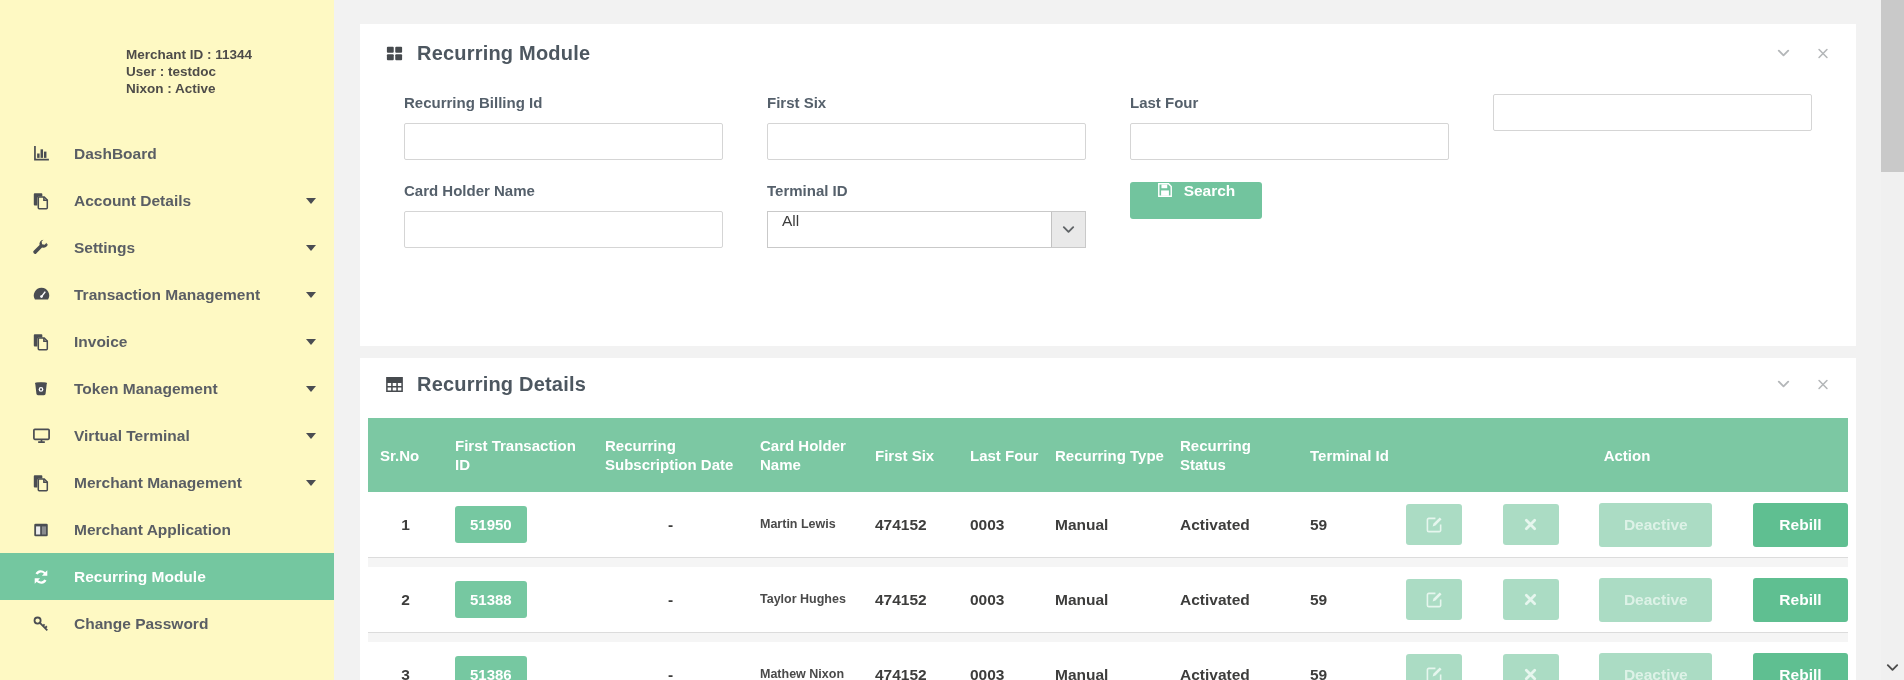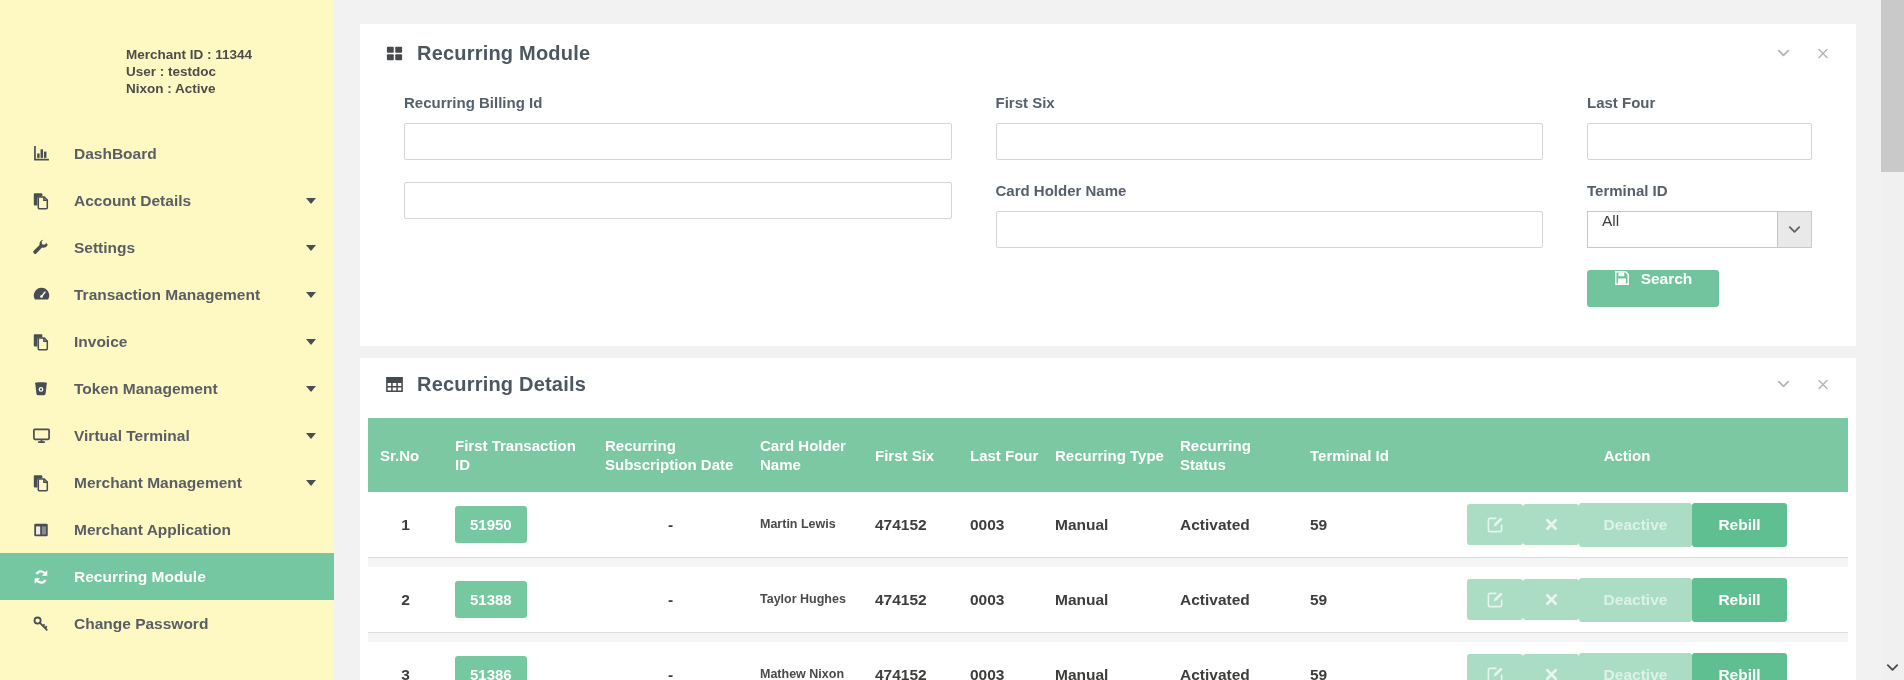--- a/index.html
+++ b/index.html
@@ -26,21 +26,21 @@
   .card-details { top:358px; height:660px; }
   .card-head { position:relative; display:flex; align-items:center; padding-left:25px; }
   .card-module .card-head { height:58px; }
   .card-details .card-head { height:52px; }
   .ch-icon { color:#464a4e; margin-right:13px; display:flex; }
   .ch-title { font-size:20px; font-weight:bold; color:#4d5760; letter-spacing:0.2px; }
   .ch-tools { position:absolute; right:26px; top:50%; transform:translateY(-50%); display:flex; gap:25px; align-items:center; }
   .tool { color:#b4b7b9; cursor:pointer; display:flex; }
 
   
-  .form-grid { display:grid; grid-template-columns:repeat(2, 1fr); column-gap:44px; row-gap:22px; padding:12px 44px 0 44px; }
+  .form-grid { display:grid; grid-template-columns:repeat(4, 1fr); column-gap:44px; row-gap:22px; padding:12px 44px 0 44px; }
   .f-label { display:block; font-size:15px; font-weight:bold; color:#55606b; margin-bottom:12px; }
   .f-input { width:100%; height:37px; border:1px solid #d5d5d5; border-radius:2px; font-size:15px; padding:0 12px; color:#333; outline:none; background:#fff; }
   .f-select { position:relative; width:100%; height:37px; border:1px solid #c9c9c9; background:#fff; cursor:pointer; display:flex; }
   .f-select-value { font-size:15.5px; color:#3c3c3c; padding-left:14px; }
   .f-select-arrow { position:absolute; right:0; top:0; bottom:0; width:34px; background:#e9e9e9; border-left:1px solid #c2c2c2; display:flex; align-items:center; justify-content:center; color:#5f6366; }
   .search-wrap { grid-column:3; }
   .search-btn { width:132px; height:37px; background:#72c49e; border:none; border-radius:3px; color:#ffffff; font-size:15.5px; font-weight:bold; font-family:inherit; display:flex; justify-content:center; gap:11px; cursor:pointer; }
 
   
   .rtable { margin:8px 8px 0 8px; }
@@ -48,21 +48,21 @@
   .thead { background:#7cc8a3; height:74px; align-items:center; }
   .th { color:#ffffff; font-size:15px; font-weight:bold; line-height:19px; padding-left:12px; }
   .th.c-action { text-align:center; padding-left:0; }
   .tbody { background:#f5f5f5; }
   .trow { background:#ffffff; min-height:66px; align-items:center; border-bottom:1px solid #dcdcdc; margin-bottom:9px; }
   .td { font-size:15.5px; font-weight:bold; color:#3d3d3c; padding-left:12px; }
   .td.c-sr { text-align:center; padding-left:0; }
   .td.c-date { text-align:center; padding-left:0; }
   .td.c-name { font-size:12.5px; font-weight:600; color:#4a4a4a; line-height:15px; max-width:100px; }
   .btn-tid { background:#76c8a1; border:none; border-radius:3px; color:#fff; font-size:15px; font-weight:bold; font-family:inherit; padding:10px 15px; min-width:66px; cursor:pointer; }
-  .td.c-action { display:flex; align-items:center; justify-content:center; padding-left:0; }
+  .td.c-action { display:flex; align-items:center; justify-content:space-between; padding-left:0; }
   .abtn { border:none; border-radius:3px; font-family:inherit; cursor:pointer; display:flex; align-items:center; justify-content:center; }
   .abtn.pale { background:#abdcc4; color:#e6f6ee; }
   .abtn.icon-btn { width:56px; height:41px; }
   .abtn.deactive { width:113px; height:44px; font-size:15.5px; font-weight:bold; color:#ddf2e7; background:#abdcc4; }
   .abtn.rebill { width:95px; height:44px; font-size:15.5px; font-weight:bold; color:#ffffff; background:#5fbf91; }
 
   
   .scrollbar { position:absolute; right:0; top:0; width:23px; height:680px; background:#f0f0f0; }
   .sb-thumb { position:absolute; left:0; right:0; top:0; height:172px; background:#c9c9c9; cursor:pointer; }
   .sb-down { position:absolute; left:0; right:0; bottom:0; height:26px; display:flex; align-items:center; justify-content:center; color:#4c4c4c; cursor:pointer; }

